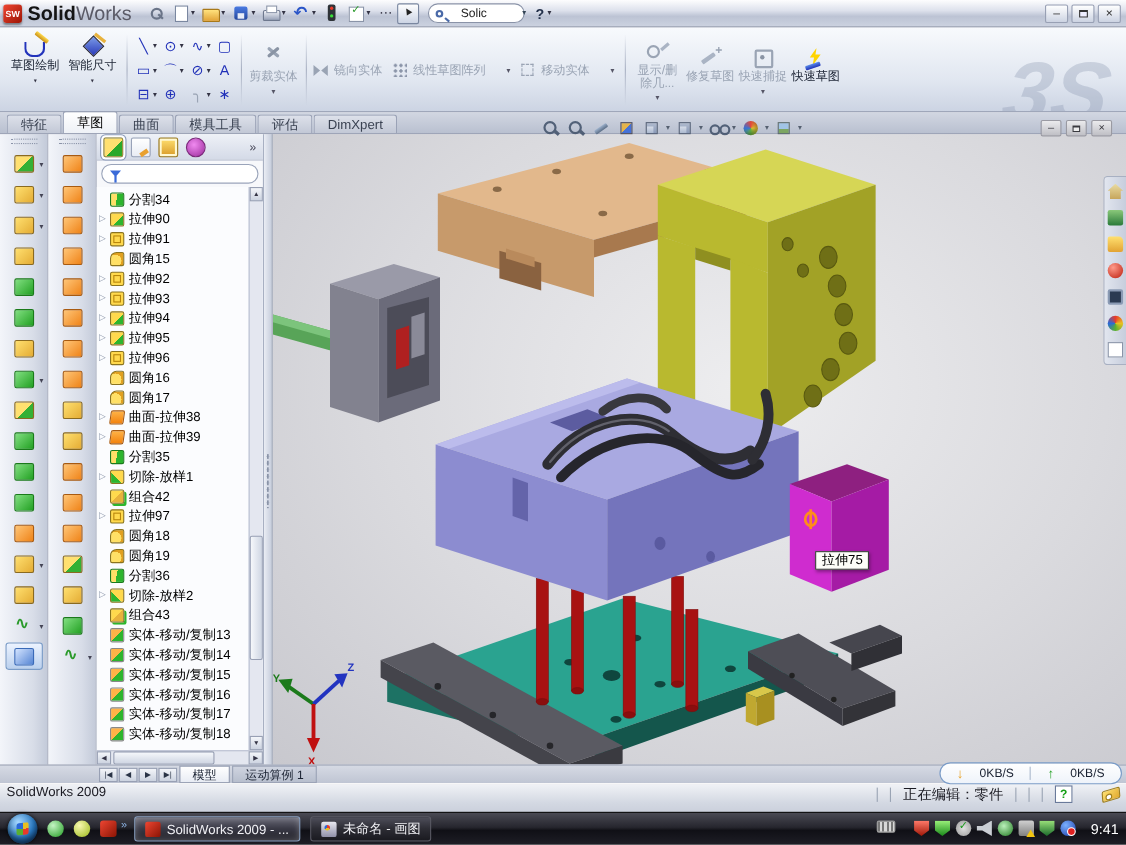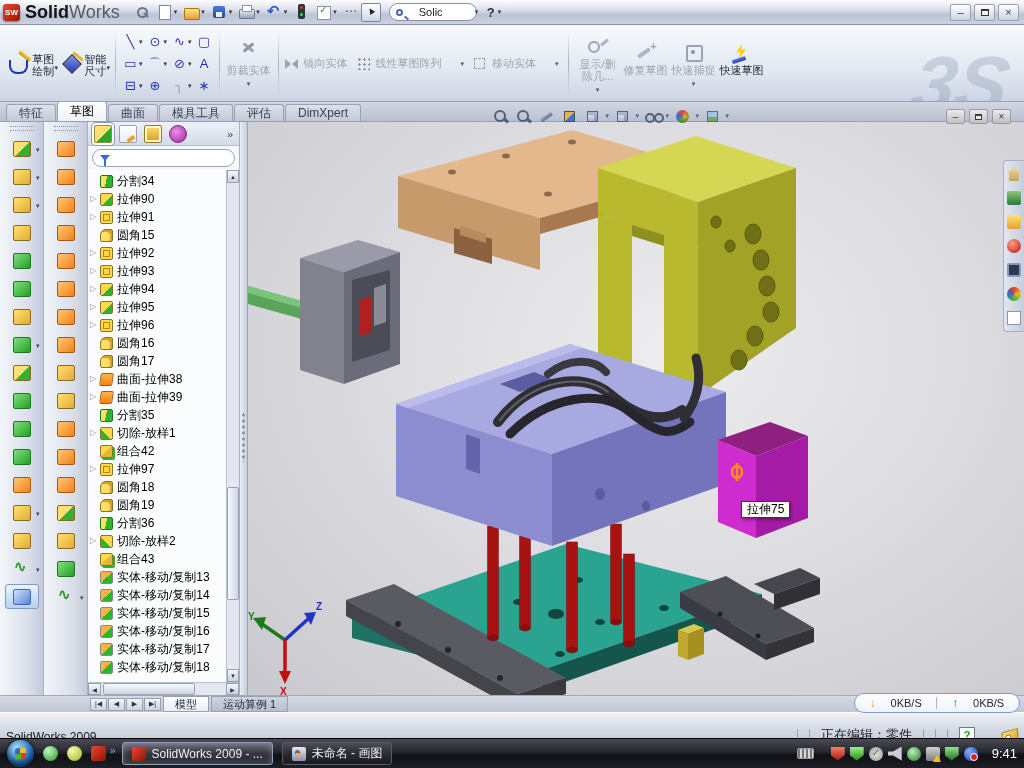--- a/index.html
+++ b/index.html
@@ -57,22 +57,22 @@
   .wbtn .rsq{width:8px;height:7px;border:1px solid #333;border-top-width:2px;background:#eef;}
 
   
   .ribbon{position:absolute;left:0;top:25px;width:1024px;height:77px;overflow:hidden;
     background:linear-gradient(#f8fafd,#e0e6f0 65%,#ccd4e3);border-bottom:1px solid #9aa2b6;
     display:flex;align-items:stretch;padding:3px 0 2px 6px;}
   .wm{position:absolute;right:16px;top:14px;font-size:78px;font-style:italic;font-weight:bold;
     color:rgba(130,142,168,.30);transform:skewX(-10deg);pointer-events:none;}
   .rsep{width:1px;background:linear-gradient(rgba(255,255,255,0),#a8b0c2,rgba(255,255,255,0));margin:3px 5px;flex:none;}
   .rgroup{display:flex;align-items:stretch;}
-  .rbig{width:52px;display:flex;flex-direction:row;align-items:center;font-size:11px;color:#202838;
-    text-align:center;padding-top:3px;position:relative;}
+  .rbig{width:52px;display:flex;flex-direction:column;align-items:center;font-size:11px;color:#202838;
+    text-align:left;padding-top:3px;position:relative;font-family:Liberation Mono, monospace;}
   .rbig .lbl{line-height:12px;}
   .rbig .car{height:10px;}
   .rbig.dd .car::after{content:"▾";font-size:7px;color:#334;}
   .ric{width:26px;height:24px;position:relative;display:block;flex:none;}
   .r-sketch::before{content:"";position:absolute;left:3px;top:7px;width:15px;height:12px;border:2px solid #2233bb;border-top:none;border-radius:0 0 8px 8px;}
   .r-sketch::after{content:"";position:absolute;right:0;top:1px;width:14px;height:4px;border-radius:1px;
     background:linear-gradient(#ffd94d,#c89018);transform:rotate(38deg);}
   .r-dim::before{content:"";position:absolute;left:7px;top:4px;width:12px;height:12px;border:1px solid #223;
     background:linear-gradient(135deg,#7a9ae8,#2a3ab8);transform:rotate(45deg);}
   .r-dim::after{content:"";position:absolute;right:0;top:2px;width:12px;height:3px;background:#e8b23c;transform:rotate(38deg);}
@@ -243,21 +243,21 @@
   .btab{height:16px;padding:0 11px;display:flex;align-items:center;font-size:11px;color:#1a2232;margin-left:2px;
     background:linear-gradient(#cfd4e0,#b7becd);border:1px solid #98a0b4;}
   .btab.active{background:linear-gradient(#ffffff,#e8ecf4);}
   .netw{position:absolute;right:4px;top:-3px;width:166px;height:20px;display:flex;align-items:center;justify-content:space-evenly;
     background:linear-gradient(#ffffff,#eef3fa);border:1px solid #7a9cc8;border-radius:10px;font-size:11px;color:#1a2232;z-index:7;}
   .netw .dn{color:#e8a020;font-weight:bold;font-size:12px;}
   .netw .up{color:#22a022;font-weight:bold;font-size:12px;}
   .netw .nsep{width:1px;height:12px;background:#aab8cc;}
 
   
-  .sbar{position:absolute;left:0;top:712px;width:1024px;height:32px;display:flex;align-items:flex-end;padding:0 6px;
+  .sbar{position:absolute;left:0;top:712px;width:1024px;height:32px;display:flex;align-items:flex-start;padding:0 6px;
     background:linear-gradient(#f0f2f6,#d3d8e2 55%,#c5cad7);border-top:1px solid #ffffff;font-size:12px;color:#1a1a22;}
   .sleft{flex:1;}
   .sright{display:flex;align-items:center;gap:11px;}
   .ssep{width:1px;height:13px;background:#9aa4b4;}
   .editing{font-size:13px;}
   .qbox{width:16px;height:16px;border:1px solid #6a7a9a;background:#fff;color:#18a018;font-weight:bold;font-size:11px;
     display:flex;align-items:center;justify-content:center;}
   .stag{width:16px;height:11px;margin-left:16px;border:1px solid #a08020;border-radius:2px;position:relative;
     background:linear-gradient(135deg,#ffe070,#e0aa30);transform:skewX(-14deg) rotate(-18deg);}
   .stag::before{content:"";position:absolute;left:2px;top:3px;width:4px;height:4px;border-radius:50%;background:#fff;border:1px solid #a08020;}
@@ -281,21 +281,21 @@
     border:1px solid #5a5a64;background:linear-gradient(#4e4e5a,#2c2c34 50%,#1a1a20);color:#f0f0f4;font-size:12px;
     white-space:nowrap;overflow:hidden;}
   .task.active{background:linear-gradient(#6a6a78,#383844 50%,#24242c);border-color:#8aa0c0;
     box-shadow:inset 0 0 7px rgba(255,255,255,.28);}
   .tic{width:14px;height:14px;flex:none;}
   .tk-sw{background:linear-gradient(135deg,#ef4632,#8a1404);border-radius:2px;color:#fff;font-size:6px;font-weight:bold;
     display:flex;align-items:center;justify-content:center;}
   .tk-paint{background:linear-gradient(#e8e8f0,#9090a8);border-radius:2px;position:relative;}
   .tk-paint::after{content:"";position:absolute;left:3px;top:3px;width:5px;height:5px;border-radius:50%;
     background:conic-gradient(#e83a2a 0 120deg,#e8c020 120deg 240deg,#2a6ad8 240deg 360deg);}
-  .traygrp{margin-left:auto;display:flex;align-items:center;gap:5px;padding-right:7px;}
+  .traygrp{margin-left:auto;display:flex;align-items:flex-start;gap:5px;padding-right:7px;}
   .kbdic{width:17px;height:11px;border:1px solid #999;border-radius:2px;margin-right:12px;background:#d8d8d8;
     background-image:repeating-linear-gradient(90deg,#777 0 2px,transparent 2px 4px);flex:none;}
   .tr{width:14px;height:14px;flex:none;position:relative;}
   .tr-shred{background:linear-gradient(#ff7a6a,#a01808);clip-path:polygon(0 0,100% 0,100% 62%,50% 100%,0 62%);}
   .tr-shgrn{background:linear-gradient(#9af07a,#1a8a1a);clip-path:polygon(0 0,100% 0,100% 62%,50% 100%,0 62%);}
   .tr-chk{background:radial-gradient(#e0e0e0,#9a9a9a);border-radius:50%;}
   .tr-chk::after{content:"✓";position:absolute;left:3px;top:0px;font-size:10px;color:#1a9a1a;font-weight:bold;}
   .tr-vol{background:#caced4;clip-path:polygon(0 35%,38% 35%,100% 0,100% 100%,38% 65%,0 65%);}
   .tr-pwr{background:radial-gradient(circle at 40% 35%,#baf0ba,#217a21);border-radius:50%;}
   .tr-net{background:linear-gradient(#d0d0d0,#808080);border-radius:2px;}

